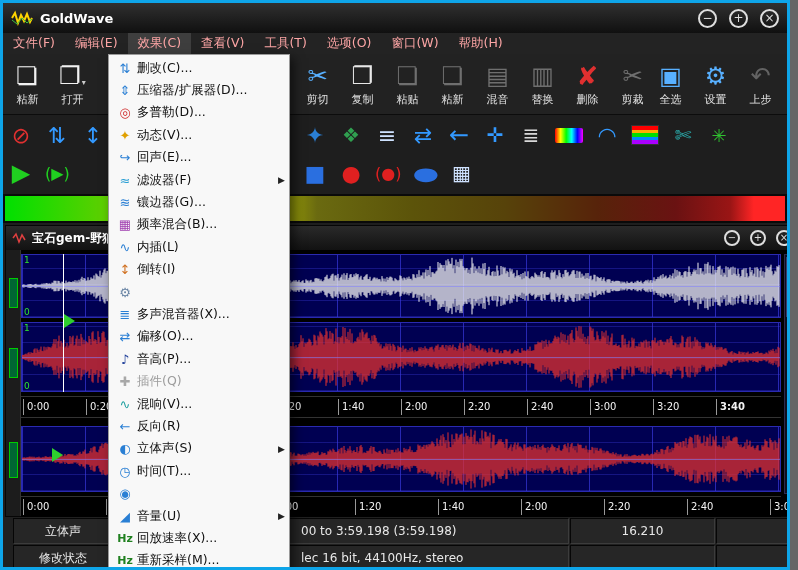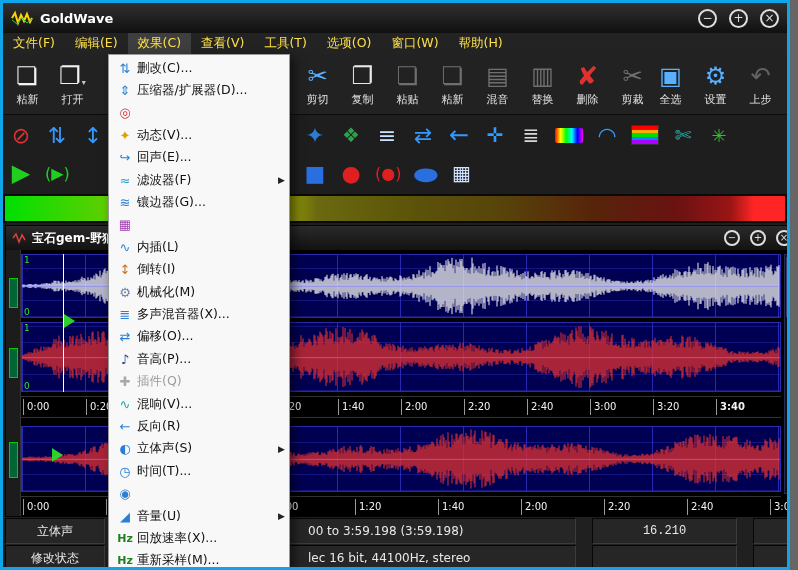--- a/index.html
+++ b/index.html
@@ -7,21 +7,21 @@
     font-family:"DejaVu Sans","Liberation Sans",sans-serif;color:#eee;border:3px solid #0ea5e9;box-sizing:border-box;}
   
   .titlebar{position:absolute;top:0;left:0;width:100%;height:30px;box-sizing:border-box;
     background:linear-gradient(#303030,#101010);display:flex;align-items:center;padding:0 8px;gap:7px;}
   .app-title{font-size:13px;font-weight:bold;color:#fff;}
   .tb-spacer{flex:1;}
   .circ{width:19px;height:19px;border:2px solid #dedede;border-radius:50%;color:#dedede;font-size:12px;
     line-height:15px;text-align:center;margin-left:5px;box-sizing:border-box;flex:none;}
   
   .menubar{position:absolute;top:30px;left:0;width:100%;height:21px;background:#232323;display:flex;
-    font-size:12.5px;color:#fde047;border-bottom:1px solid #0d0d0d;}
+    font-size:12.5px;color:#fca5a5;border-bottom:1px solid #0d0d0d;}
   .mb-item{padding:0 10px;line-height:20px;}
   .mb-item.open{background:#3e3e3e;}
   
   .toolbar1{position:absolute;top:51px;left:0;width:100%;height:60px;background:#222;border-bottom:1px solid #0c0c0c;}
   .tb-group{position:absolute;top:1px;display:flex;}
   #tbg-left{left:2px;} #tbg-mid{left:292px;} #tbg-right{right:4px;}
   .tbtn{width:45px;height:57px;display:flex;flex-direction:column;align-items:center;justify-content:center;gap:1px;}
   .tb-ic{height:30px;display:flex;align-items:center;justify-content:center;font-size:24px;gap:1px;}
   .tb-lb{font-size:11px;color:#e2e2e2;white-space:nowrap;}
   .tbtn.dim .tb-ic{filter:grayscale(1) brightness(.72);}
@@ -64,24 +64,24 @@
     border-bottom:1px solid #333;font-size:10px;color:#f2f2f2;}
   #ruler-main{top:146px;} #ruler-ov{top:246px;}
   .tick{position:absolute;top:2px;height:16px;line-height:16px;border-left:1px solid #999;padding-left:3px;white-space:nowrap;}
   .cursor-line{position:absolute;left:57px;top:4px;width:1px;height:138px;background:#fff;z-index:4;}
   .gtri{position:absolute;width:0;height:0;border-top:7px solid transparent;border-bottom:7px solid transparent;
     border-left:11px solid #2ed02e;z-index:5;}
   .vscroll{position:absolute;left:778px;top:4px;width:11px;height:238px;background:#0e0e1e;border:1px solid #2a2a50;}
   .vthumb{margin:2px 1px;height:60px;background:#3a3a6a;}
   
   .statusbar{position:absolute;left:0;top:514px;width:798px;height:56px;background:#202020;padding:1px 2px;box-sizing:border-box;}
-  .srow{display:flex;gap:16px;height:26px;margin-bottom:1px;}
+  .srow{display:flex;gap:1px;height:26px;margin-bottom:1px;margin-left:8px;}
   .scell{border:1px solid;border-color:#060606 #3c3c3c #3c3c3c #060606;background:#262626;color:#e8e8e8;
     font-size:12px;display:flex;align-items:center;justify-content:center;box-sizing:border-box;white-space:nowrap;overflow:hidden;}
-  .sc1{width:100px;} .sc2{width:455px;justify-content:flex-start;padding-left:186px;} .sc3{width:145px;font-family:Liberation Mono, monospace;} .sc4{flex:1;}
+  .sc1{width:100px;} .sc2{width:455px;justify-content:flex-start;padding-left:186px;} .sc3{width:145px;} .sc4{flex:1;}
   
   .effects-menu{position:absolute;left:105px;top:51px;width:182px;height:519px;background:#f8f8f8;
     border:1px solid #9a9a9a;box-shadow:4px 4px 10px rgba(0,0,0,.55);z-index:50;padding-top:2px;box-sizing:border-box;overflow:hidden;}
   .mi{display:flex;align-items:center;height:22.4px;padding:0 4px;}
   .mi-ic{width:24px;flex:none;text-align:center;font-size:13px;display:flex;align-items:center;justify-content:center;}
   .mi-lb{flex:1;font-size:12.5px;color:#101010;white-space:nowrap;overflow:hidden;}
   .mi.disabled .mi-lb{color:#9c9c9c;}
   .mi-arrow{width:10px;font-size:9px;color:#222;text-align:right;flex:none;}
 </style>
 </head>
@@ -408,20 +408,21 @@
       </div>
 
       <div class="mi">
         <span class="mi-ic" style="color: rgb(42, 127, 212);">⇕</span>
         <span class="mi-lb">压缩器/扩展器(D)...</span>
         <span class="mi-arrow"></span>
       </div>
 
       <div class="mi">
         <span class="mi-ic" style="color: rgb(208, 48, 48);">◎</span>
+        <span class="mi-lb">多普勒(D)...</span>
         <span class="mi-arrow"></span>
       </div>
 
       <div class="mi">
         <span class="mi-ic" style="color: rgb(224, 160, 0);">✦</span>
         <span class="mi-lb">动态(V)...</span>
         <span class="mi-arrow"></span>
       </div>
 
       <div class="mi">
@@ -437,38 +438,38 @@
       </div>
 
       <div class="mi">
         <span class="mi-ic" style="color: rgb(42, 127, 212);">≋</span>
         <span class="mi-lb">镶边器(G)...</span>
         <span class="mi-arrow"></span>
       </div>
 
       <div class="mi">
         <span class="mi-ic" style="color: rgb(160, 64, 176);">▦</span>
+        <span class="mi-lb">频率混合(B)...</span>
         <span class="mi-arrow"></span>
       </div>
 
       <div class="mi">
         <span class="mi-ic" style="color: rgb(42, 127, 212);">∿</span>
         <span class="mi-lb">内插(L)</span>
         <span class="mi-arrow"></span>
       </div>
 
       <div class="mi">
         <span class="mi-ic" style="color: rgb(208, 112, 32);">↕</span>
         <span class="mi-lb">倒转(I)</span>
         <span class="mi-arrow"></span>
       </div>
 
       <div class="mi">
         <span class="mi-ic" style="color: rgb(106, 133, 165);">⚙</span>
-        <span class="mi-lb">机械化(M)</span>
         <span class="mi-arrow"></span>
       </div>
 
       <div class="mi">
         <span class="mi-ic" style="color: rgb(42, 127, 212);">≣</span>
         <span class="mi-lb">多声混音器(X)...</span>
         <span class="mi-arrow"></span>
       </div>
 
       <div class="mi">

